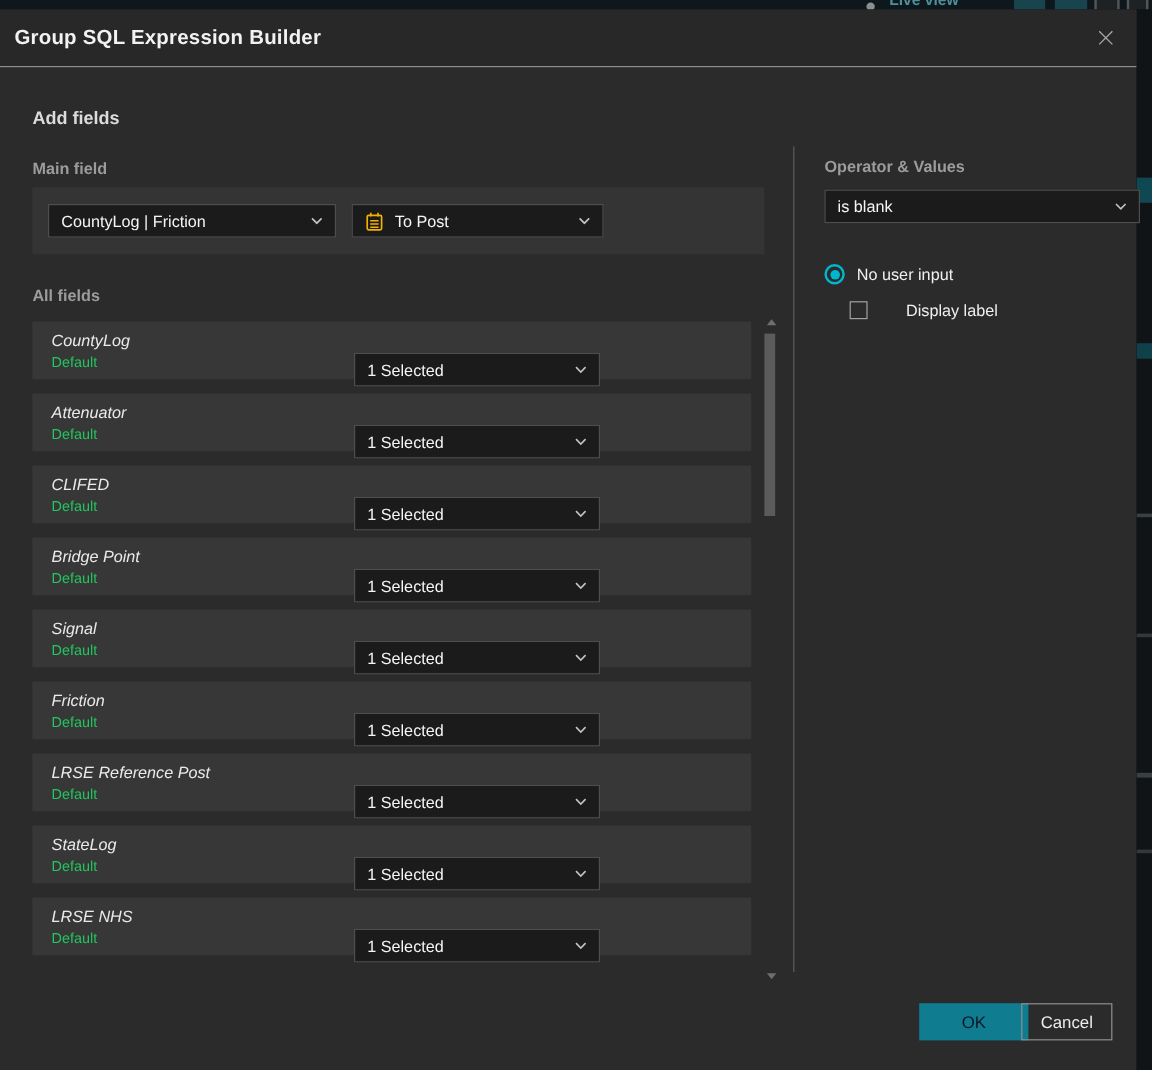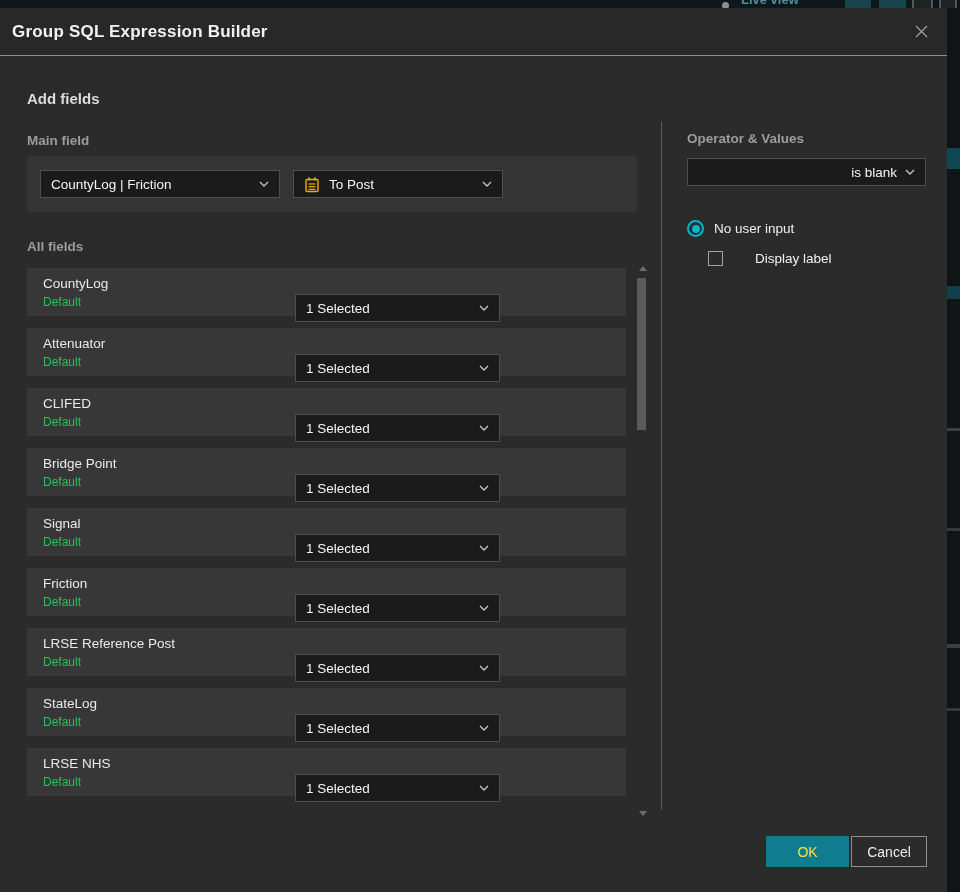--- a/index.html
+++ b/index.html
@@ -40,50 +40,50 @@
     display:flex; align-items:center; padding:0 10px; color:#f5f5f5; font-size:13.5px;
     cursor:pointer;
   }
   .select .sel-text { flex:1 1 auto; overflow:hidden; white-space:nowrap; }
   .select .chev { flex:0 0 auto; margin-left:8px; display:flex; align-items:center; }
 
   .cal-icon { color:var(--calendar-amber,#f3b000); margin-right:9px; display:flex; align-items:center; }
 
   .rows-host { position:absolute; left:27px; top:260px; width:599px; }
   .field-row { position:relative; width:599px; height:48px; background:#373737; margin-bottom:12px; }
-  .row-name { position:absolute; left:16px; top:8px; font-size:13.5px; color:#eaeaea; }
+  .row-name { position:absolute; left:16px; top:8px; font-size:13.5px; color:#eaeaea;font-style:italic; }
   .row-sub  { position:absolute; left:16px; top:27px; font-size:12px; color:#22c55e; }
   .row-select { left:268px; top:10px; width:205px;margin-top:16px; }
 
   
   .scrollbar { position:absolute; left:637px; top:258px; width:10px; height:550px; }
   .sb-arrow-up, .sb-arrow-down { position:absolute; left:2px; width:0; height:0; }
   .sb-arrow-up   { top:0; border-left:4px solid transparent; border-right:4px solid transparent; border-bottom:5px solid #6e6e6e; }
   .sb-arrow-down { bottom:0; border-left:4px solid transparent; border-right:4px solid transparent; border-top:5px solid #6e6e6e; }
   .sb-thumb { position:absolute; left:0; top:12px; width:9px; height:152px; background:#5b5b5b; }
 
   .v-divider { position:absolute; left:661px; top:114px; width:1px; height:688px; background:#5e5e5e; }
 
   
-  .op-select { left:687px; top:150px; width:239px;text-align:right; }
+  .op-select { left:687px; top:150px; width:263px; }
   .radio-row { position:absolute; left:687px; top:212px; display:flex; align-items:center; cursor:pointer; }
   .radio-outer {
     width:17px; height:17px; border-radius:50%; border:2px solid var(--radio-teal,#00b7cd);
     display:flex; align-items:center; justify-content:center; background:#2b2b2b;
   }
   .radio-inner { width:8px; height:8px; border-radius:50%; background:var(--radio-teal,#00b7cd); }
   .radio-label { margin-left:10px; font-size:13.5px; color:#f0f0f0; }
   .check-row { position:absolute; left:708px; top:243px; display:flex; align-items:center; cursor:pointer;gap:21px; }
   .checkbox { width:15px; height:15px; border:1px solid #a2a2a2; background:transparent; }
   .check-label { margin-left:11px; font-size:13.5px; color:#f0f0f0; }
 
   
   .btn-ok {
-    position:absolute; left:766px; top:828px; width:83px; height:31px;
-    background:var(--accent-teal,#107c90); border:none; color:#fde047; font-size:14px;
+    position:absolute; left:766px; top:828px; width:91px; height:31px;
+    background:var(--accent-teal,#107c90); border:none; color:#0f172a; font-size:14px;
     font-family:inherit; cursor:pointer;
   }
   .btn-cancel {
     position:absolute; left:851px; top:828px; width:76px; height:31px;
     background:transparent; border:1px solid #8f8f8f; color:#ececec; font-size:14px;
     font-family:inherit; cursor:pointer;
   }
 </style>
 </head>
 <body>

